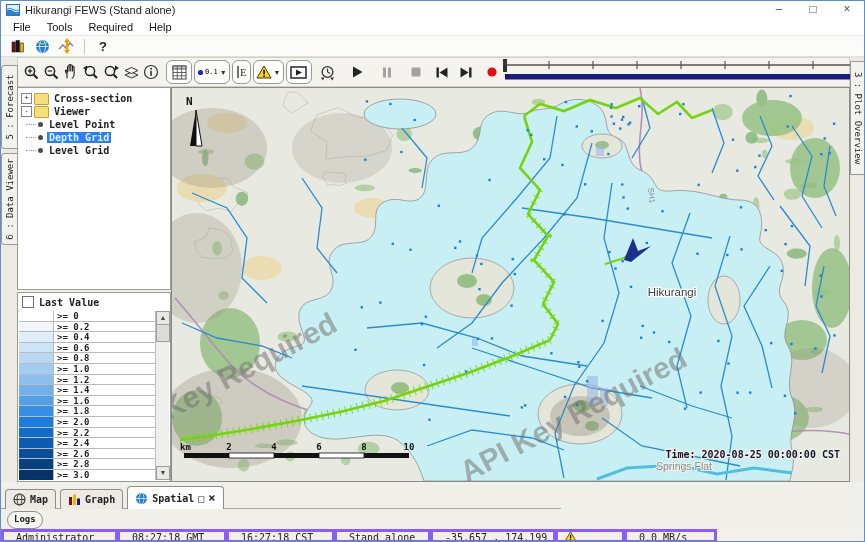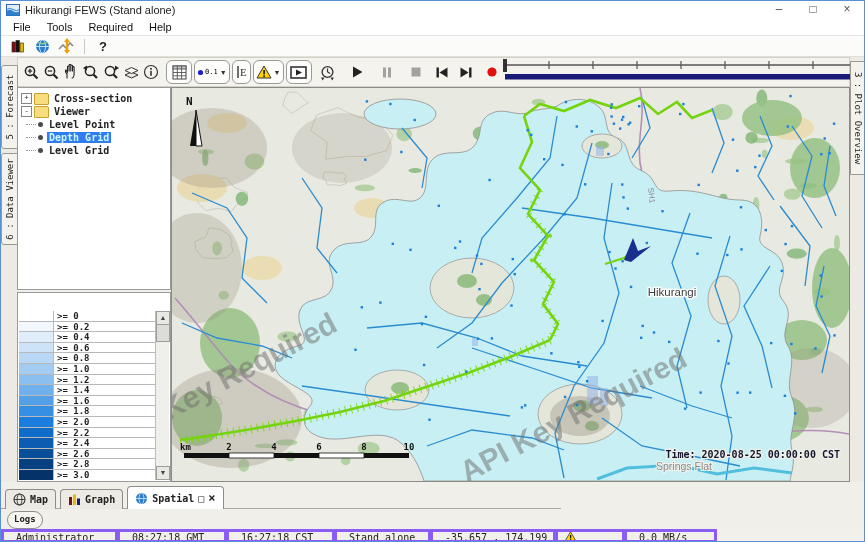--- a/index.html
+++ b/index.html
@@ -337,20 +337,24 @@
         <span class="tree-label selected">Depth Grid</span>
       </div>
       <div class="tree-row">
         <span class="tree-conn"></span>
         <span class="bullet"></span>
         <span class="tree-label">Level Grid</span>
       </div>
     </div>
 
   <div class="abs legend-panel">
+    <div class="legend-header">
+      <span class="lv-checkbox"></span>
+      <span>Last Value</span>
+    </div>
     <div class="legend-body" id="legendBody">
         <div class="legend-row">
           <span class="legend-swatch" style="background: rgb(255, 255, 255);"></span>
           <span class="legend-label">&gt;= 0</span>
         </div>
         <div class="legend-row">
           <span class="legend-swatch" style="background: rgb(242, 247, 253);"></span>
           <span class="legend-label">&gt;= 0.2</span>
         </div>
         <div class="legend-row">

